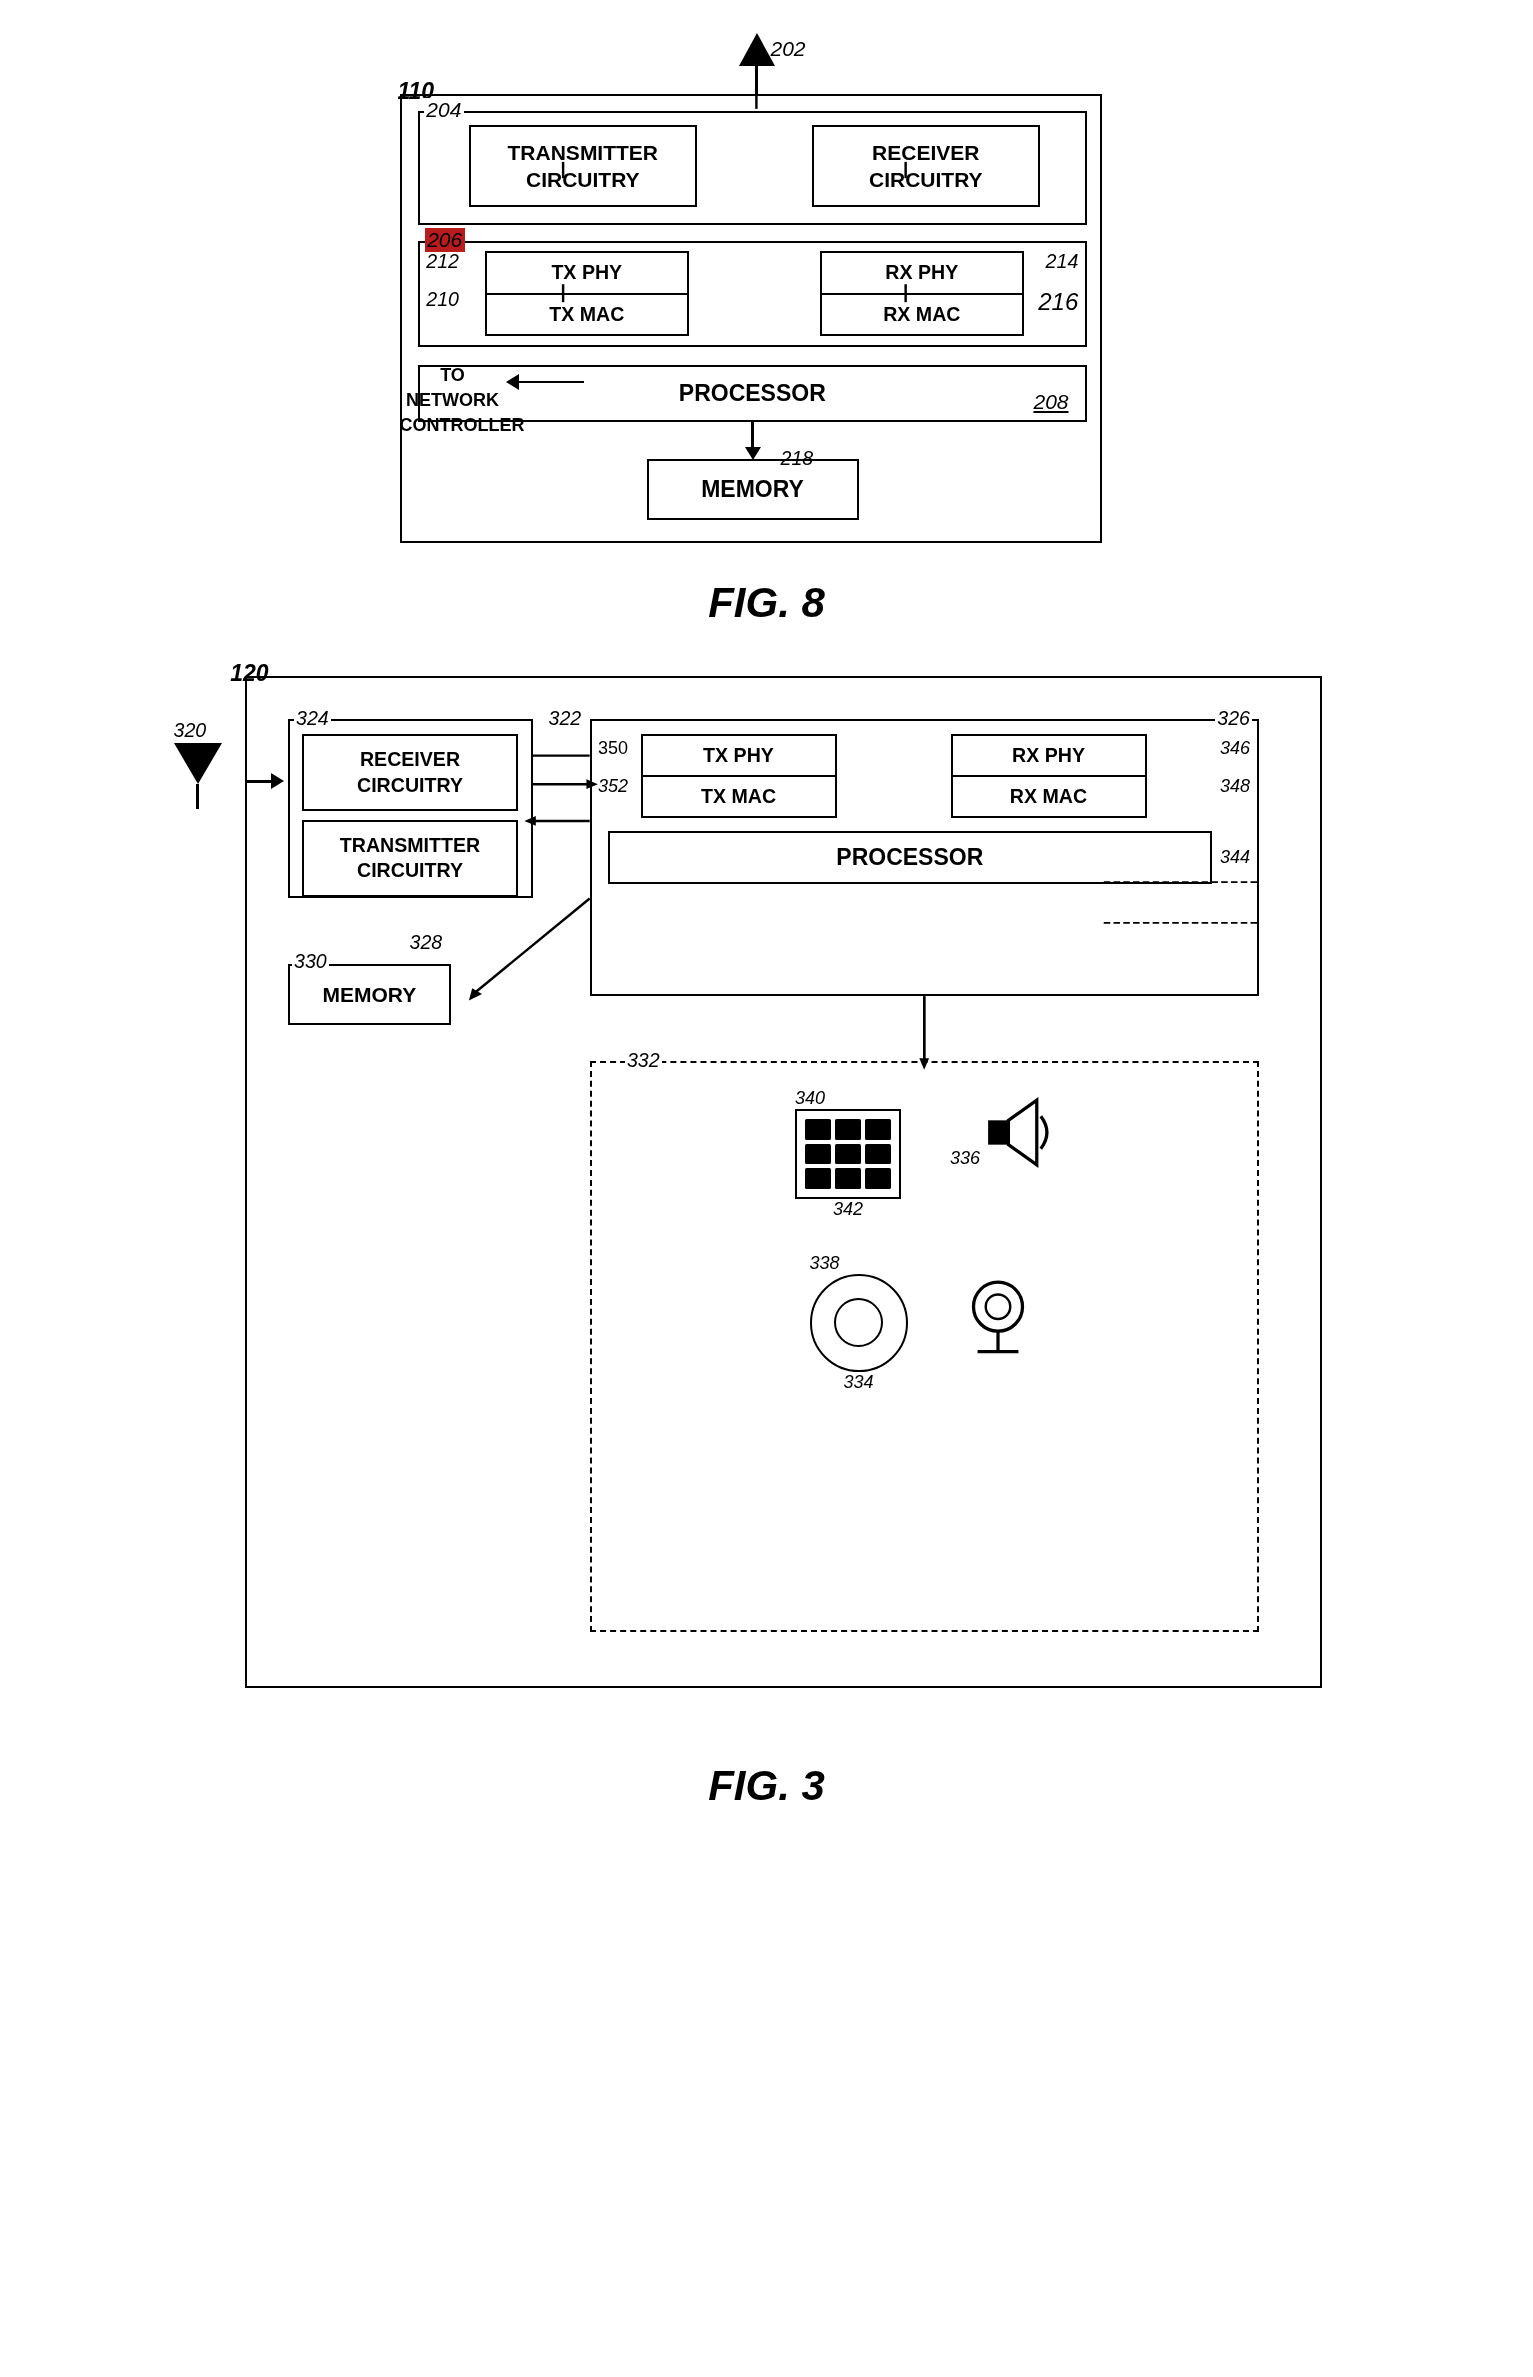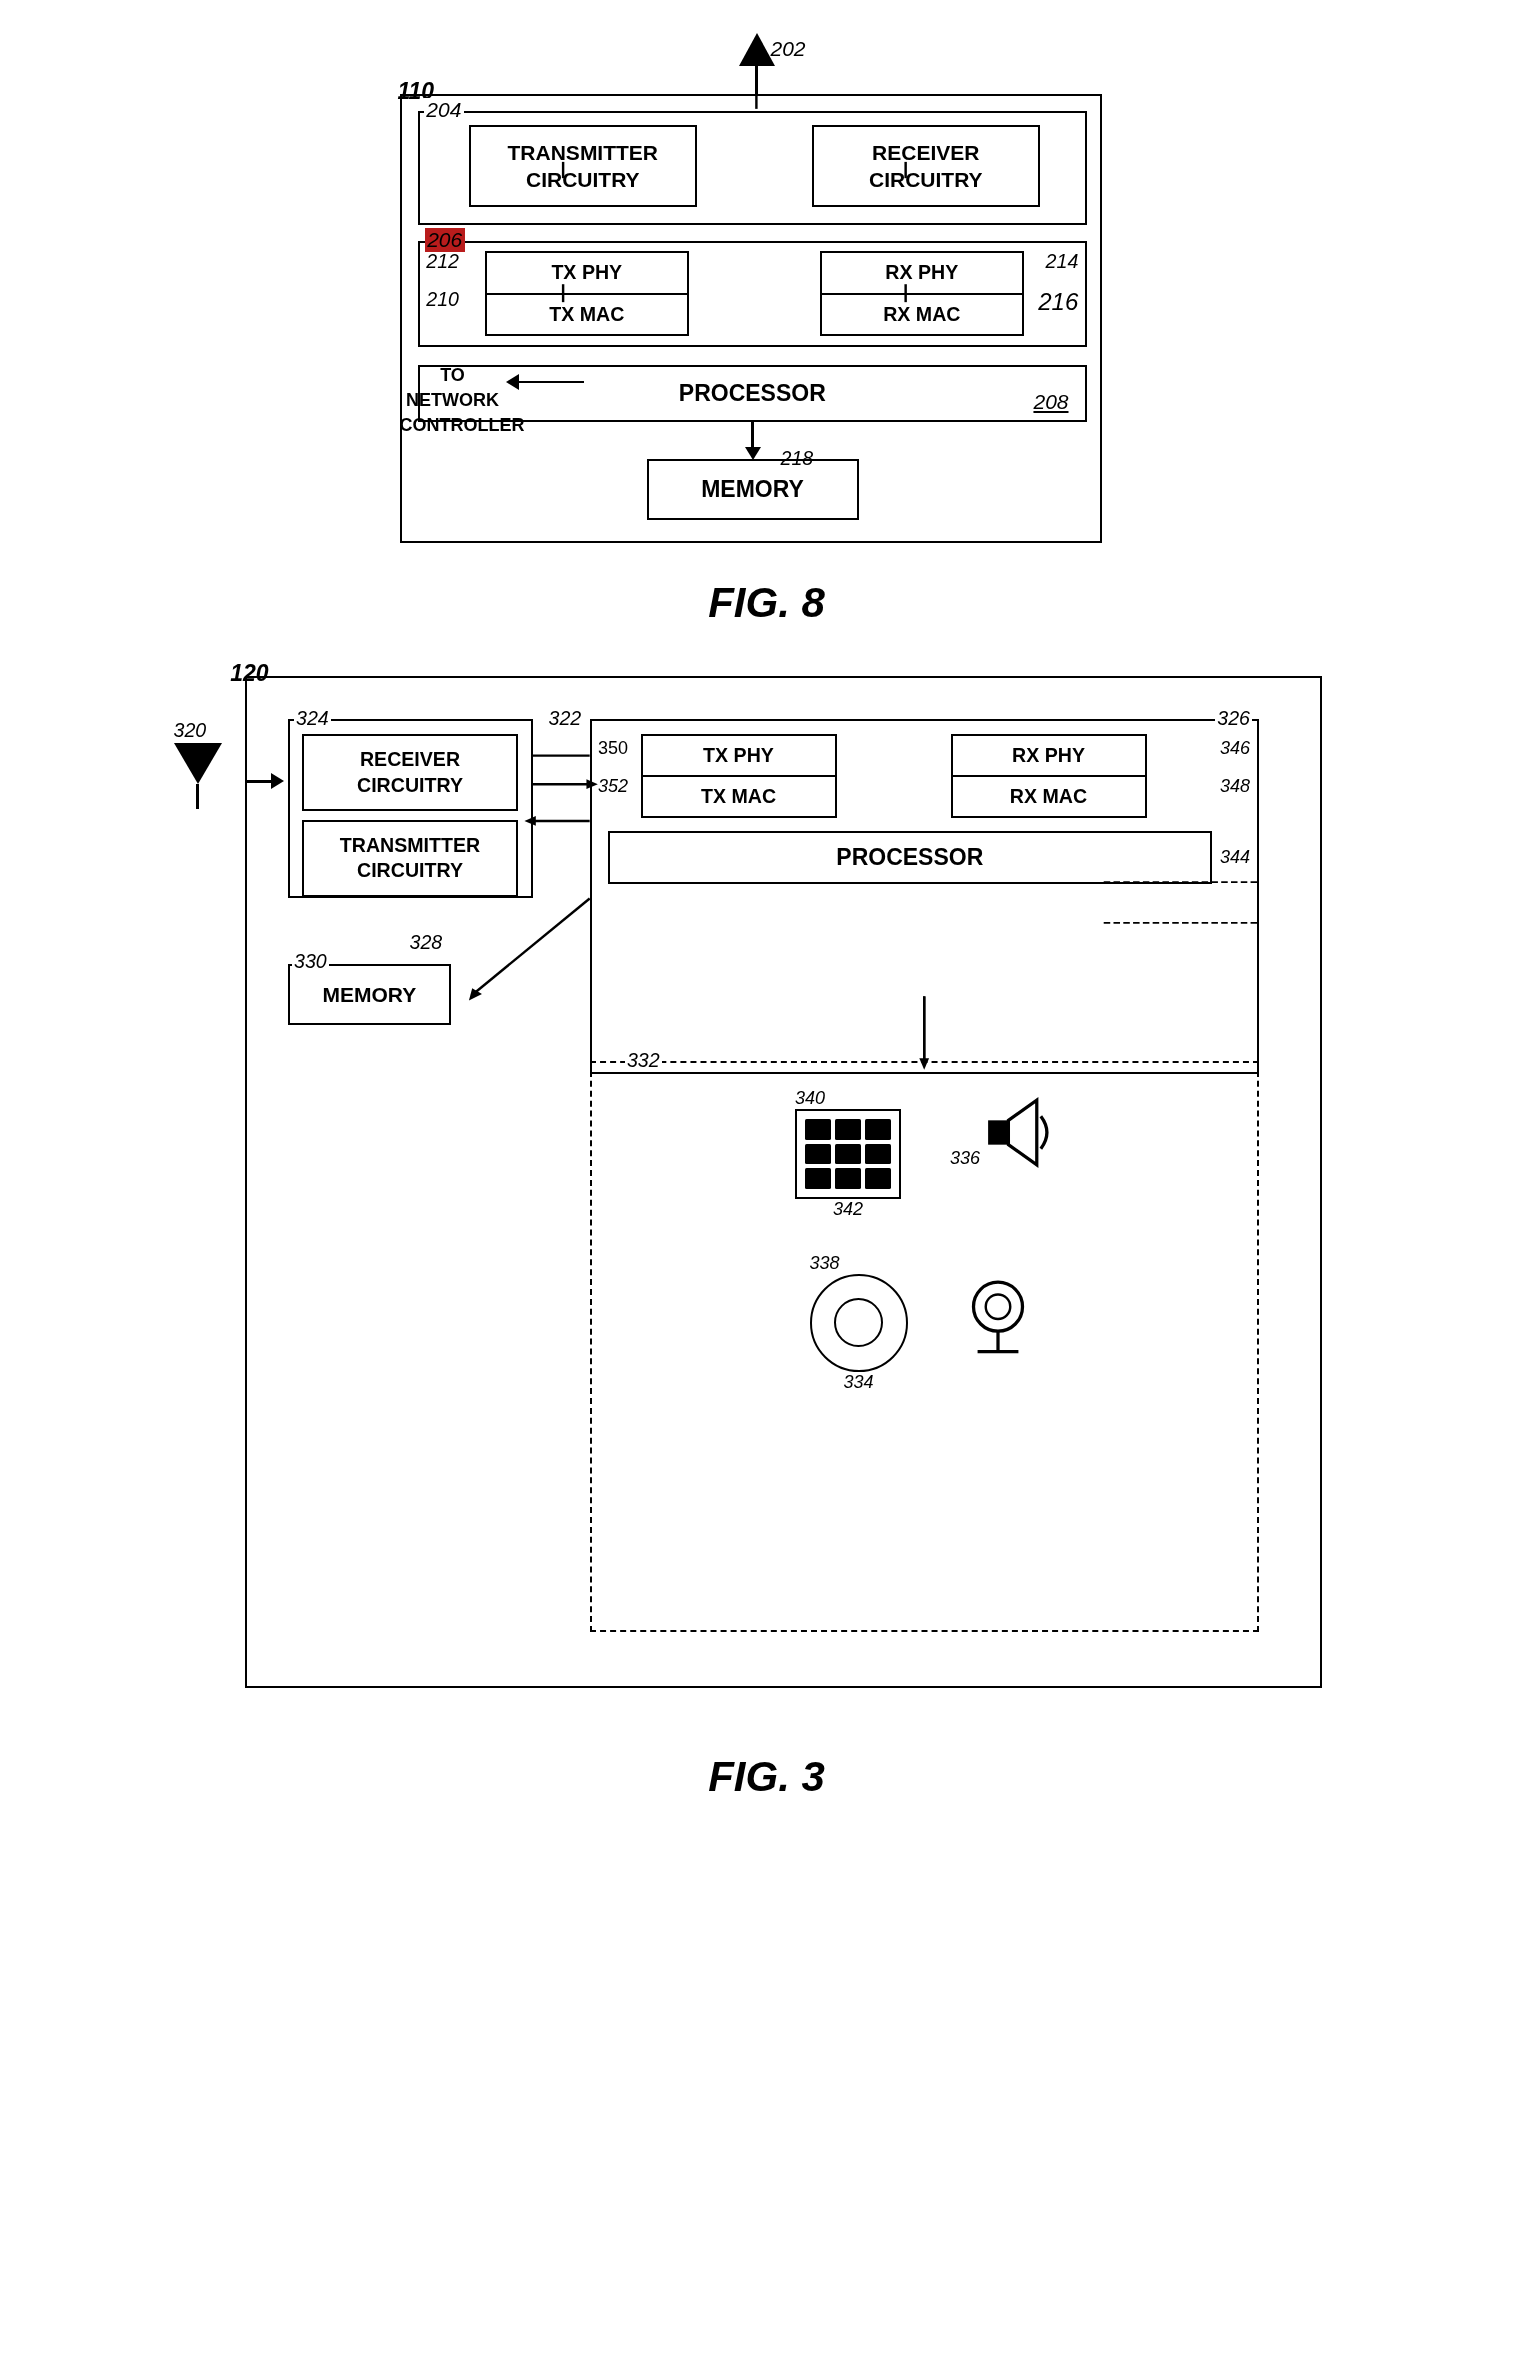--- a/index.html
+++ b/index.html
@@ -28,21 +28,21 @@
       flex-direction: column;
       align-items: center;
       gap: 16.3px;
     }
 
     
     .fig3-wrapper {
       display: flex;
       flex-direction: column;
       align-items: center;
-      gap: 16px;
+      gap: 25px;
     }
 
     .fig2-diagram-area {
       position: relative;
     }
 
     .fig3-diagram-area {
       position: relative;
     }
   </style>
@@ -172,21 +172,21 @@
 
         <div style="position:absolute;top:28.6px;left:302px;font-style:italic;font-size:19.6px;">322</div>
 
         <div style="position:absolute;top:286px;left:41px;">
           <div style="position:absolute;top:-14.7px;left:4.1px;font-style:italic;font-size:19.6px;background:#fff;padding:0 2.4px;">330</div>
           <div style="border:2.4px solid #000;padding:16.3px 33px;text-align:center;font-size:21px;font-weight:bold;">MEMORY</div>
         </div>
 
         <div style="position:absolute;top:253px;left:163px;font-style:italic;font-size:19.6px;">328</div>
 
-        <div style="position:absolute;top:41px;left:343px;width:669px;height:355px;border:2.4px solid #000;padding:11px;">
+        <div style="position:absolute;top:41px;left:343px;width:669px;height:277px;border:2.4px solid #000;padding:11px;">
           <div style="position:absolute;top:-14.7px;right:4.1px;font-style:italic;font-size:19.6px;background:#fff;padding:0 2.4px;">326</div>
 
           <div style="position:absolute;top:16.3px;left:6.5px;font-size:18px;">350</div>
           <div style="position:absolute;top:55px;left:6.5px;font-style:italic;font-size:18px;">352</div>
 
           <div style="position:absolute;top:12.2px;left:49px;width:196px;">
             <div style="border:2.4px solid #000;border-bottom:1.2px solid #000;padding:8.2px;text-align:center;font-size:19.6px;font-weight:bold;">TX PHY</div>
             <div style="border:2.4px solid #000;border-top:1.2px solid #000;padding:8.2px;text-align:center;font-size:19.6px;font-weight:bold;">TX MAC</div>
           </div>
 

